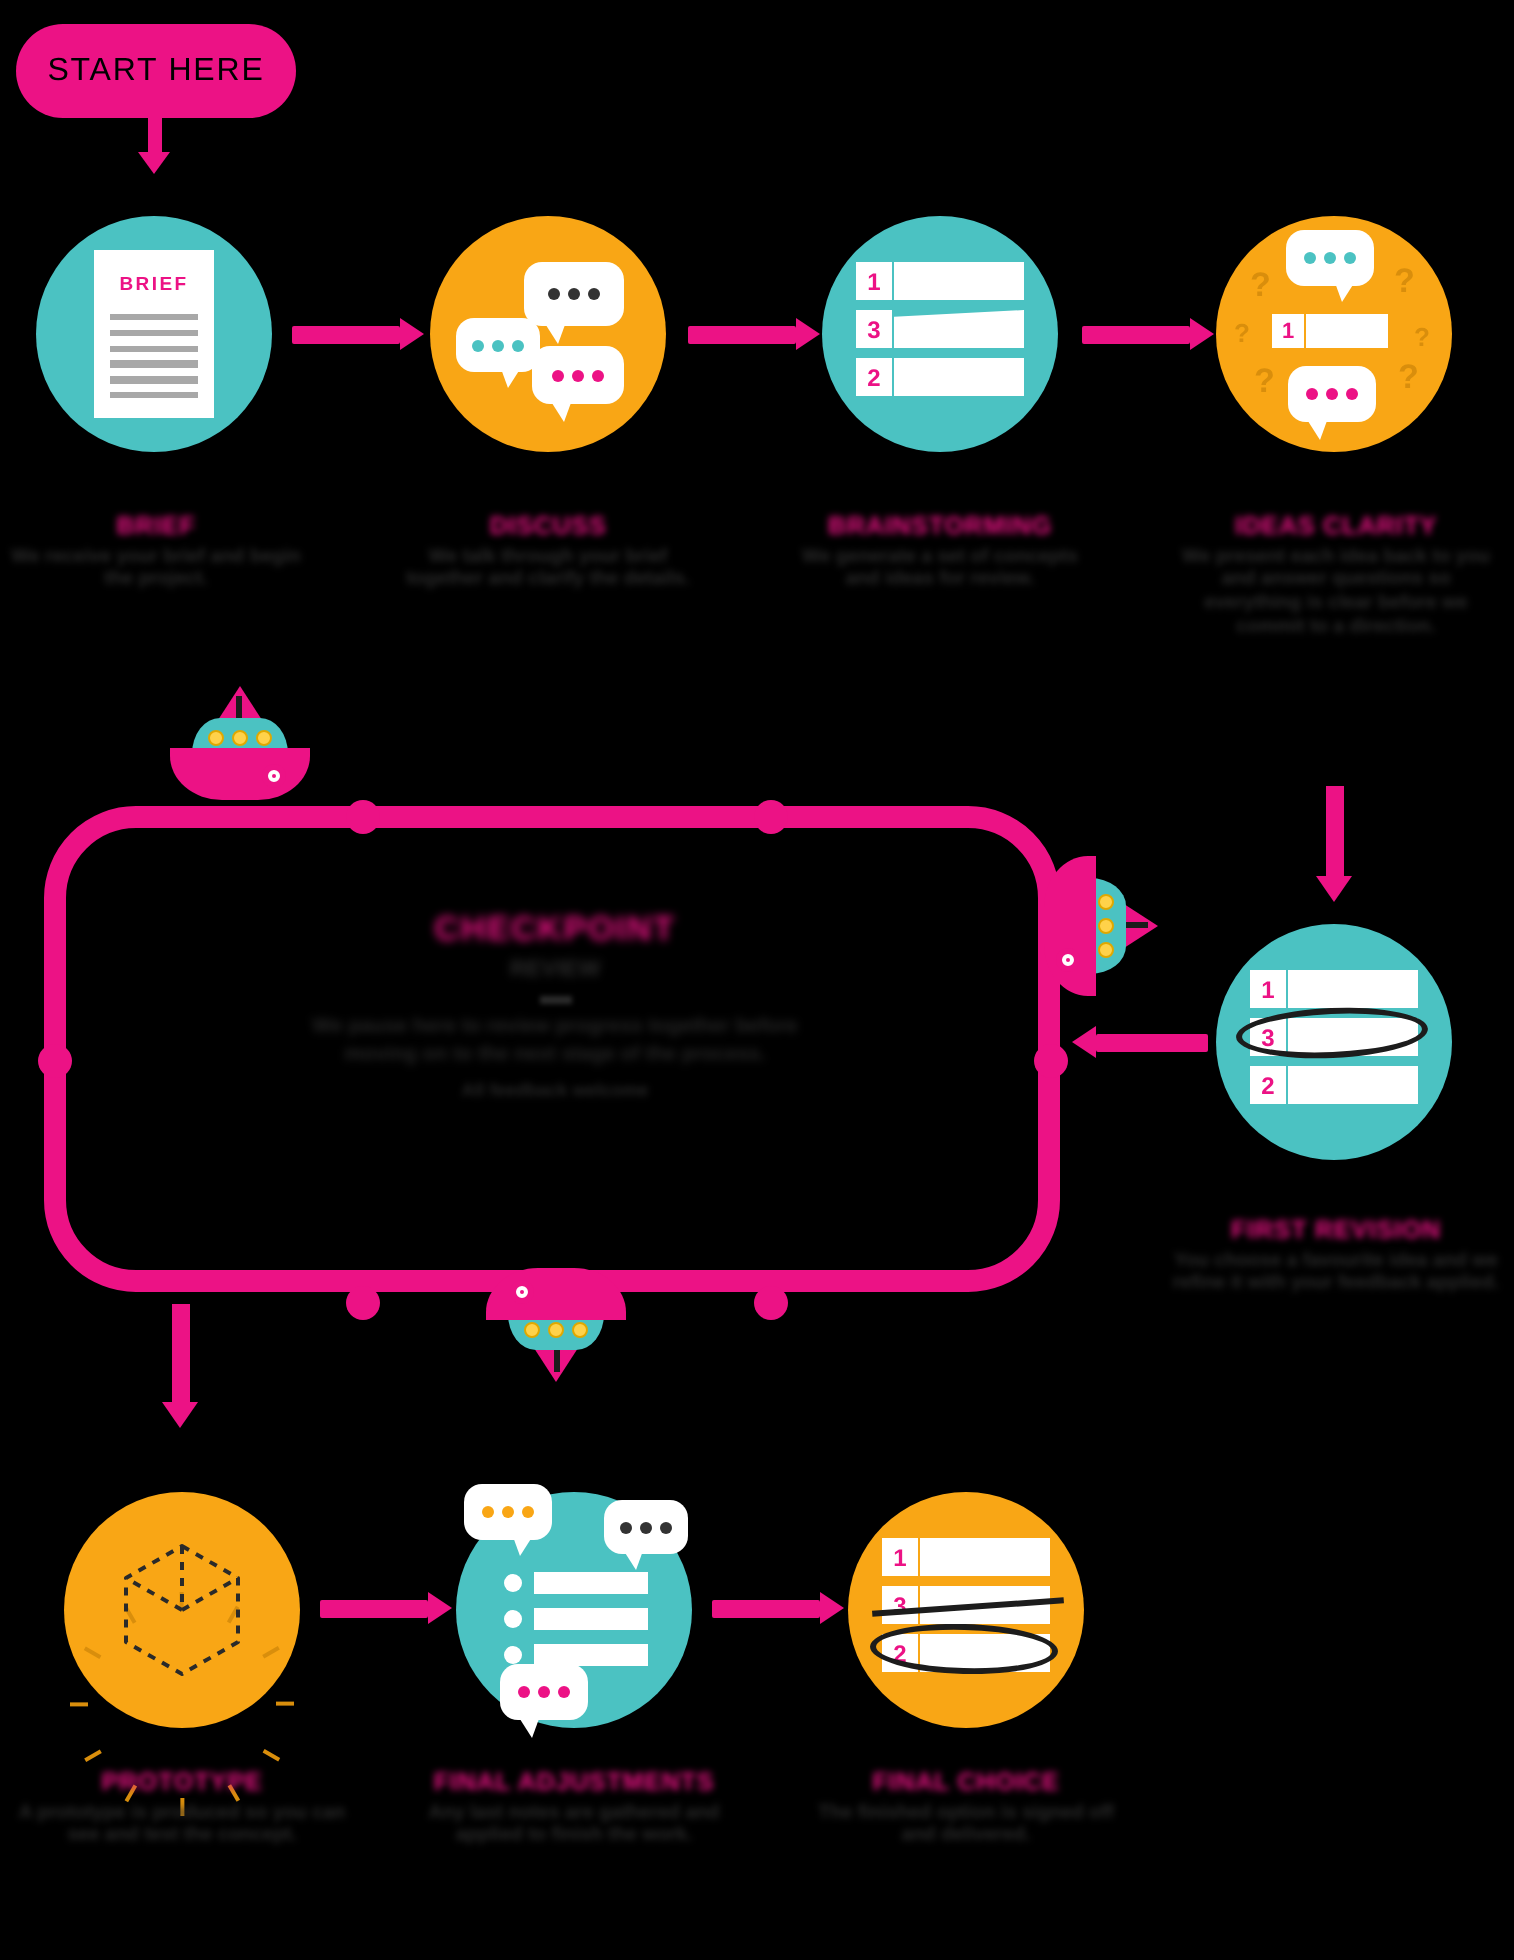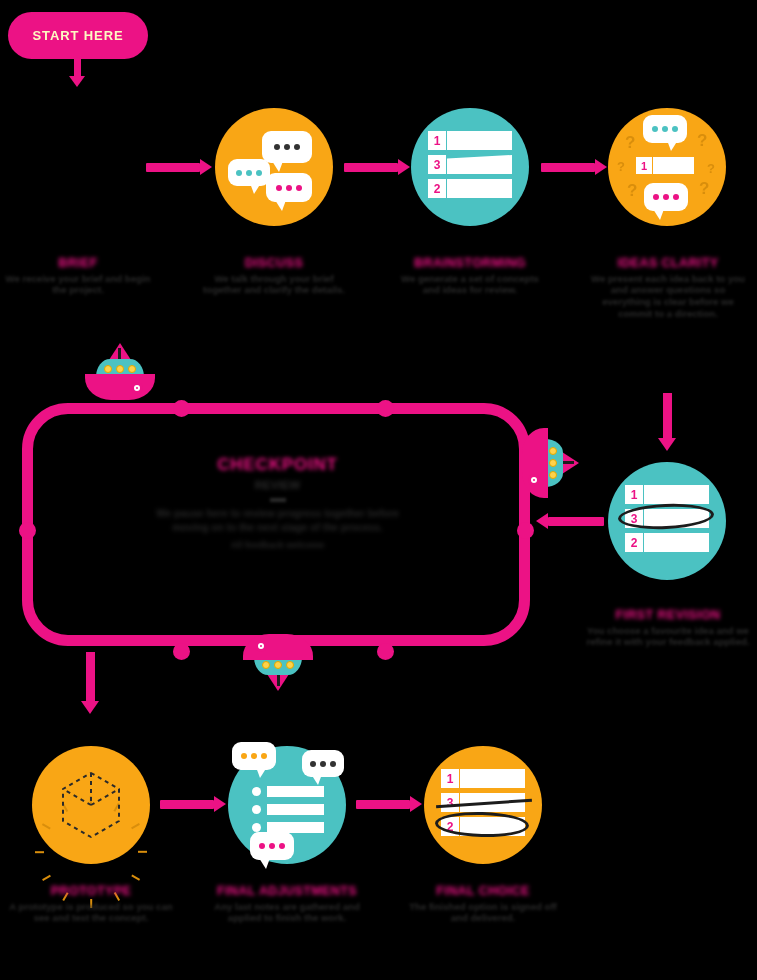--- a/index.html
+++ b/index.html
@@ -18,23 +18,23 @@
   
   .start-pill {
     position: absolute;
     left: 8px; top: 12px;
     width: 140px; height: 47px;
     background: var(--pink);
     border-radius: 24px;
     display: flex; align-items: center; justify-content: center;
   }
   .start-pill span {
-    color: #fef9c3;
-    font-size: 13px;
-    font-weight: bold;
+    color: #000000;
+    font-size: 16px;
+    font-weight: normal;
     letter-spacing: 0.9px;
   }
   .start-stem {
     position: absolute;
     left: 74px; top: 57px;
     width: 7px; height: 24px;
     background: var(--pink);
   }
   .start-head {
     position: absolute;
@@ -320,20 +320,35 @@
 <body>
 
 <div id="stage">
 
   <div class="start-pill">
     <span>START HERE</span>
   </div>
   <div class="start-stem"></div>
   <div class="start-head"></div>
 
+  <div class="node" style="left:18px; top:108px;">
+    <div class="circle c-teal" style="width:118px;height:118px;">
+      <div class="doc">
+        <div class="doc-title">BRIEF</div>
+        <div class="doc-lines">
+          <i></i>
+            <i></i>
+            <i></i>
+            <i></i>
+            <i></i>
+            <i></i>
+        </div>
+      </div>
+    </div>
+  </div>
   <div class="label-block" style="left:0px; top:256px; width:156px;">
     <div class="lbl-title">BRIEF</div>
     <div class="lbl-body">We receive your brief and begin the project.</div>
   </div>
 
   <div class="h-arrow" style="left:146px; top:163px; width:66px;">
     <div class="bar" style="width:54px;"></div>
     <div class="tip"></div>
   </div>
 

